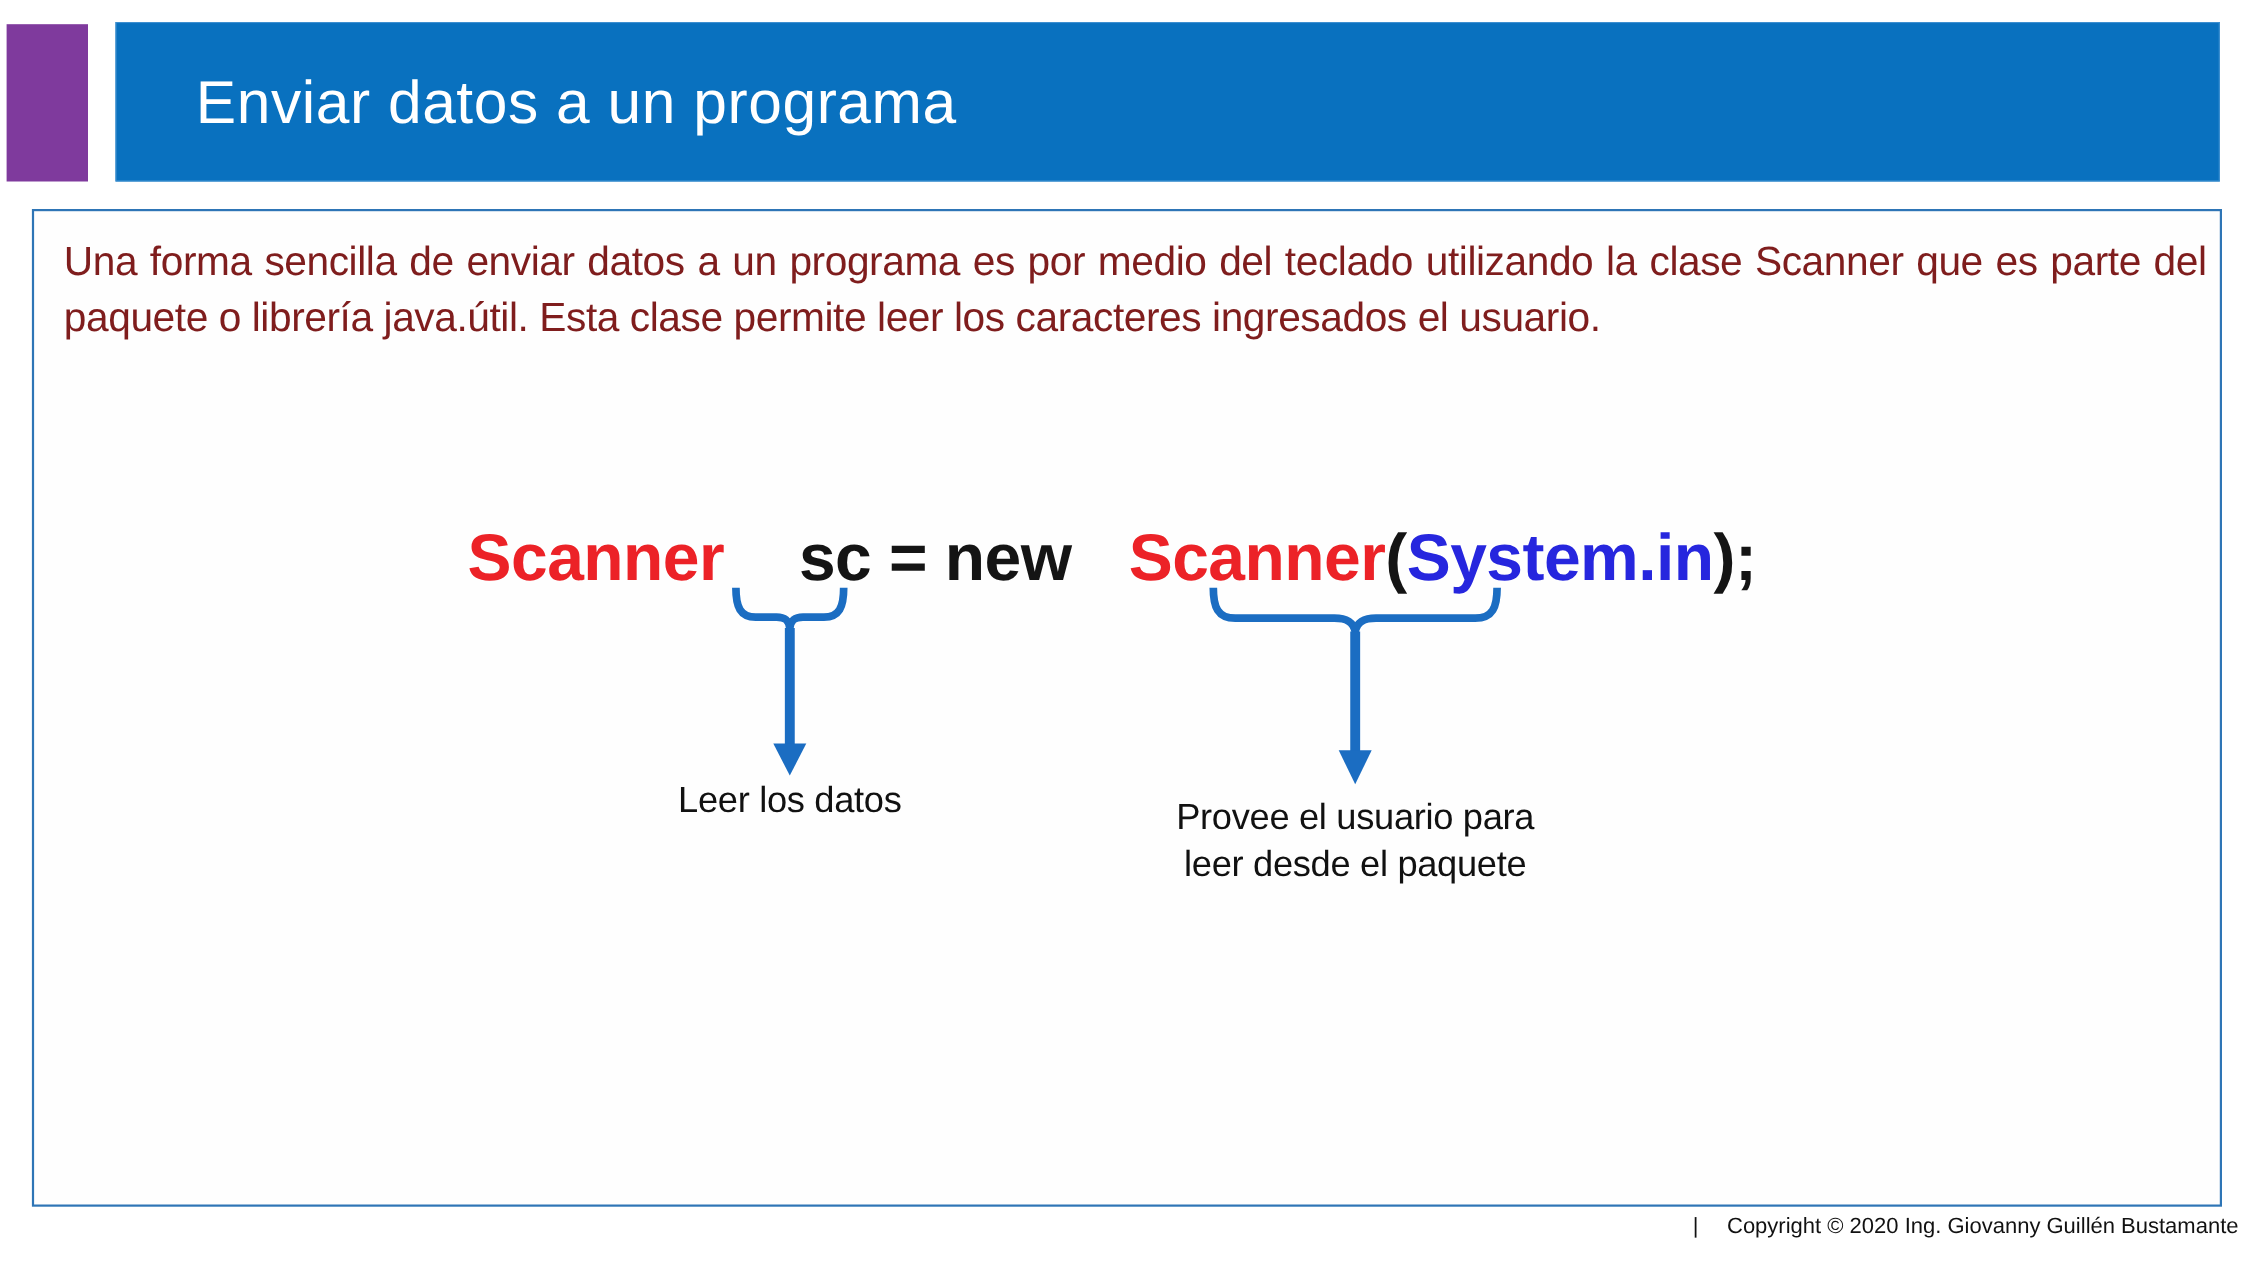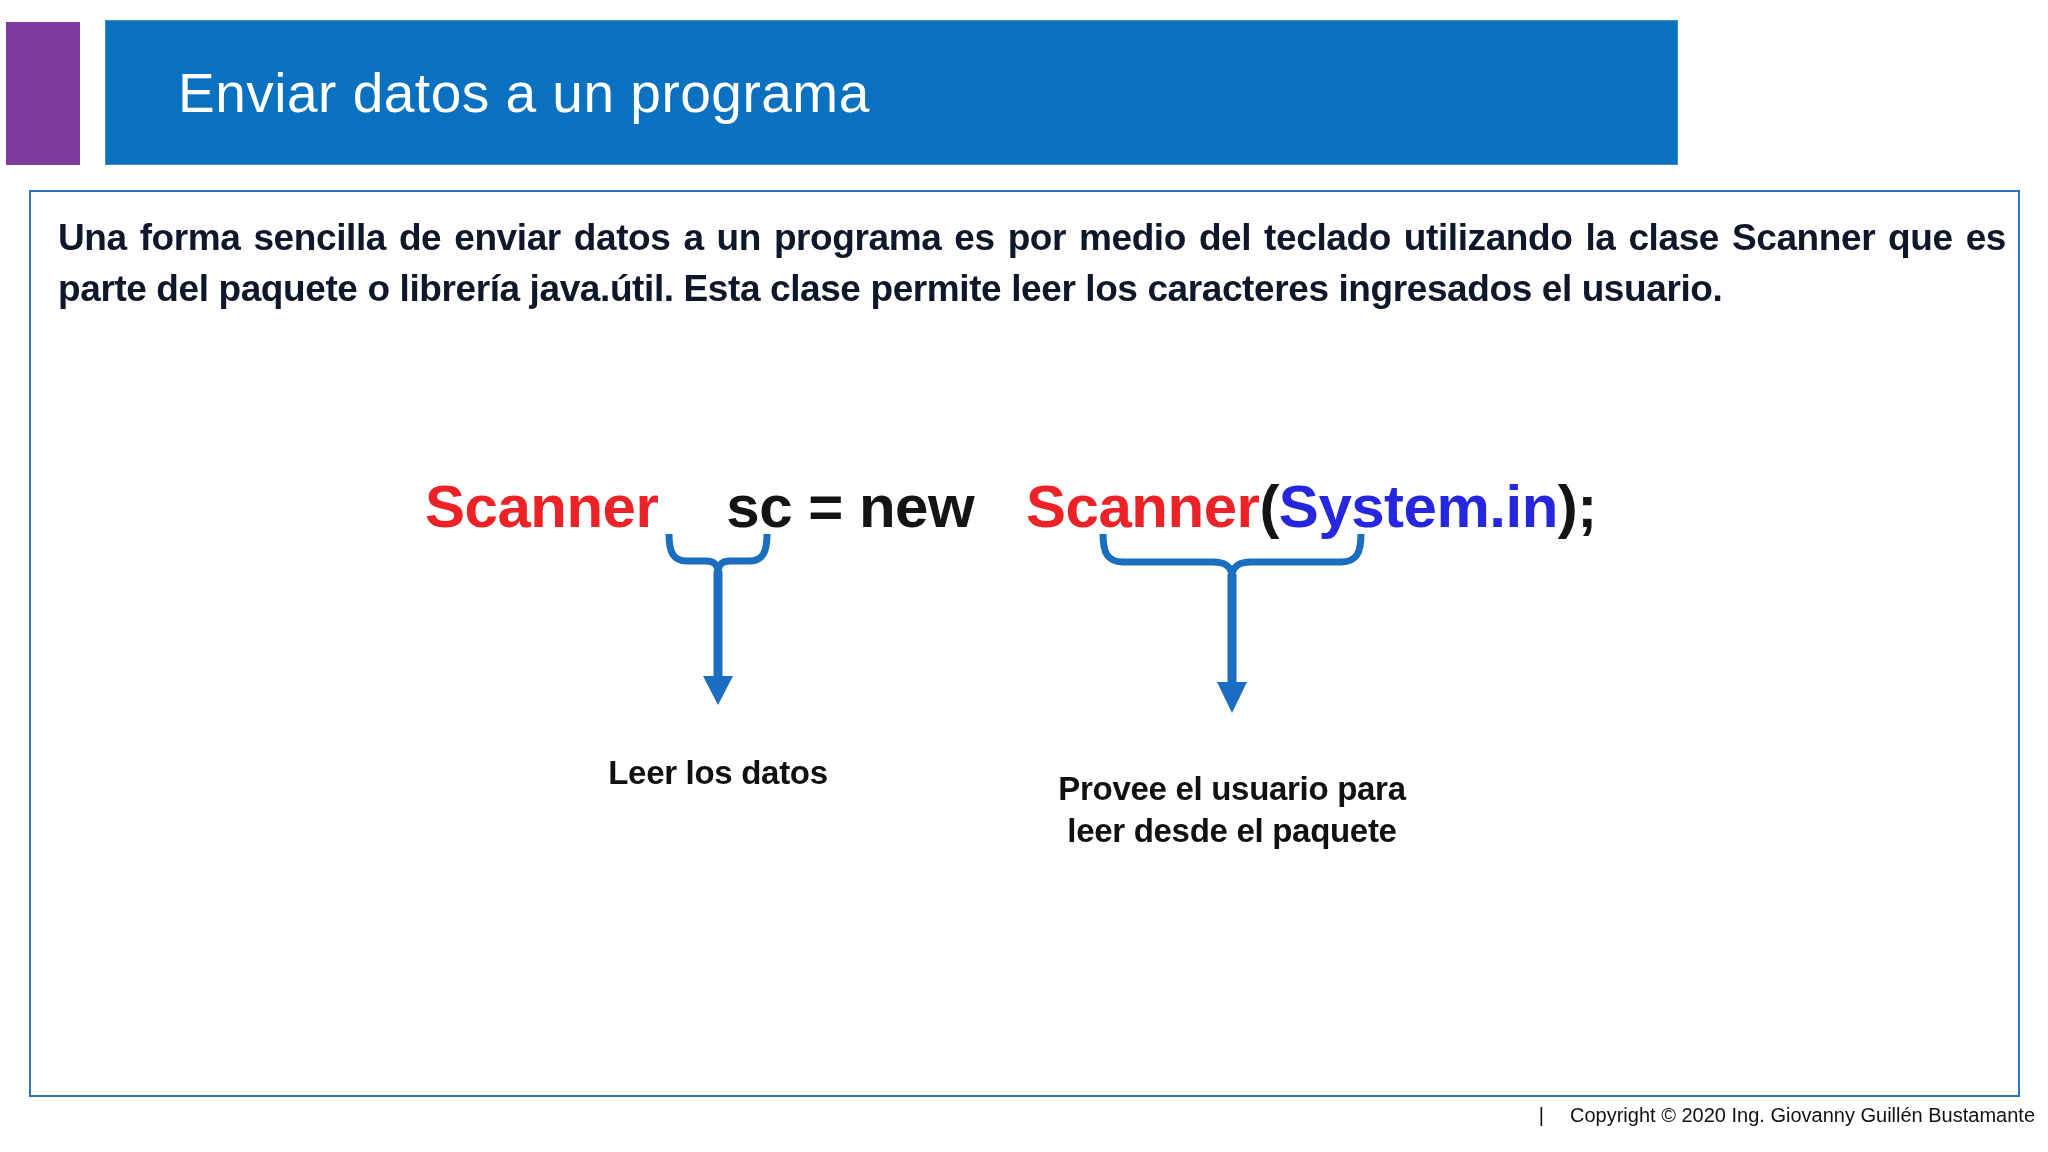--- a/index.html
+++ b/index.html
@@ -9,21 +9,21 @@
     background:#ffffff;
     font-family:"Liberation Sans",sans-serif;
     overflow:hidden;
   }
   
   .accent-square{
     position:absolute;left:6px;top:22px;width:74px;height:143px;
     background:#7F3A9D;
   }
   .title-bar{
-    position:absolute;left:105px;top:20px;width:1573px;height:145px;
+    position:absolute;left:105px;top:20px;width:1913px;height:145px;
     background:#0971BF;
     display:flex;align-items:center;
     border:1px solid #3d8fd0;
     box-sizing:border-box;
   }
   .title-bar .page-title{
     color:#ffffff;
     font-size:55px;
     font-weight:300;
     padding-left:72px;
@@ -36,23 +36,22 @@
     border:2px solid #2E75B6;
     box-sizing:border-box;
     background:#fefefe;
   }
   .intro-paragraph{
     margin:0;
     padding:20px 12px 0 27px;
     font-size:37px;
     letter-spacing:-0.4px;
     line-height:1.38;
-    color:#0f172a;
+    color:#7f1d1d;
     text-align:justify;
-    font-weight:bold;
   }
   
   .code-line{
     position:absolute;left:425px;top:472px;
     font-size:60px;
     font-weight:bold;
     letter-spacing:-0.5px;
     white-space:nowrap;
   }
   .code-red{color:#EC2227;}
@@ -60,25 +59,24 @@
   .code-blue{color:#2626DE;}
   .code-gap1{display:inline-block;width:68px;}
   .code-gap2{display:inline-block;width:52px;}
   
   .brace-arrow{position:absolute;}
   .brace-arrow svg{display:block;}
   .annotation-label{
     position:absolute;
     text-align:center;
     font-size:33px;
-    font-weight:bold;
+    font-weight:normal;
     letter-spacing:-0.3px;
     line-height:42px;
     color:#111111;
-    margin-top:46px;
   }
   .label-left{left:548px;top:706px;width:340px;}
   .label-right{left:1022px;top:722px;width:420px;}
   
   .footer{
     position:absolute;right:13px;top:1104px;
     font-size:20px;
     color:#111111;
     white-space:nowrap;
   }

